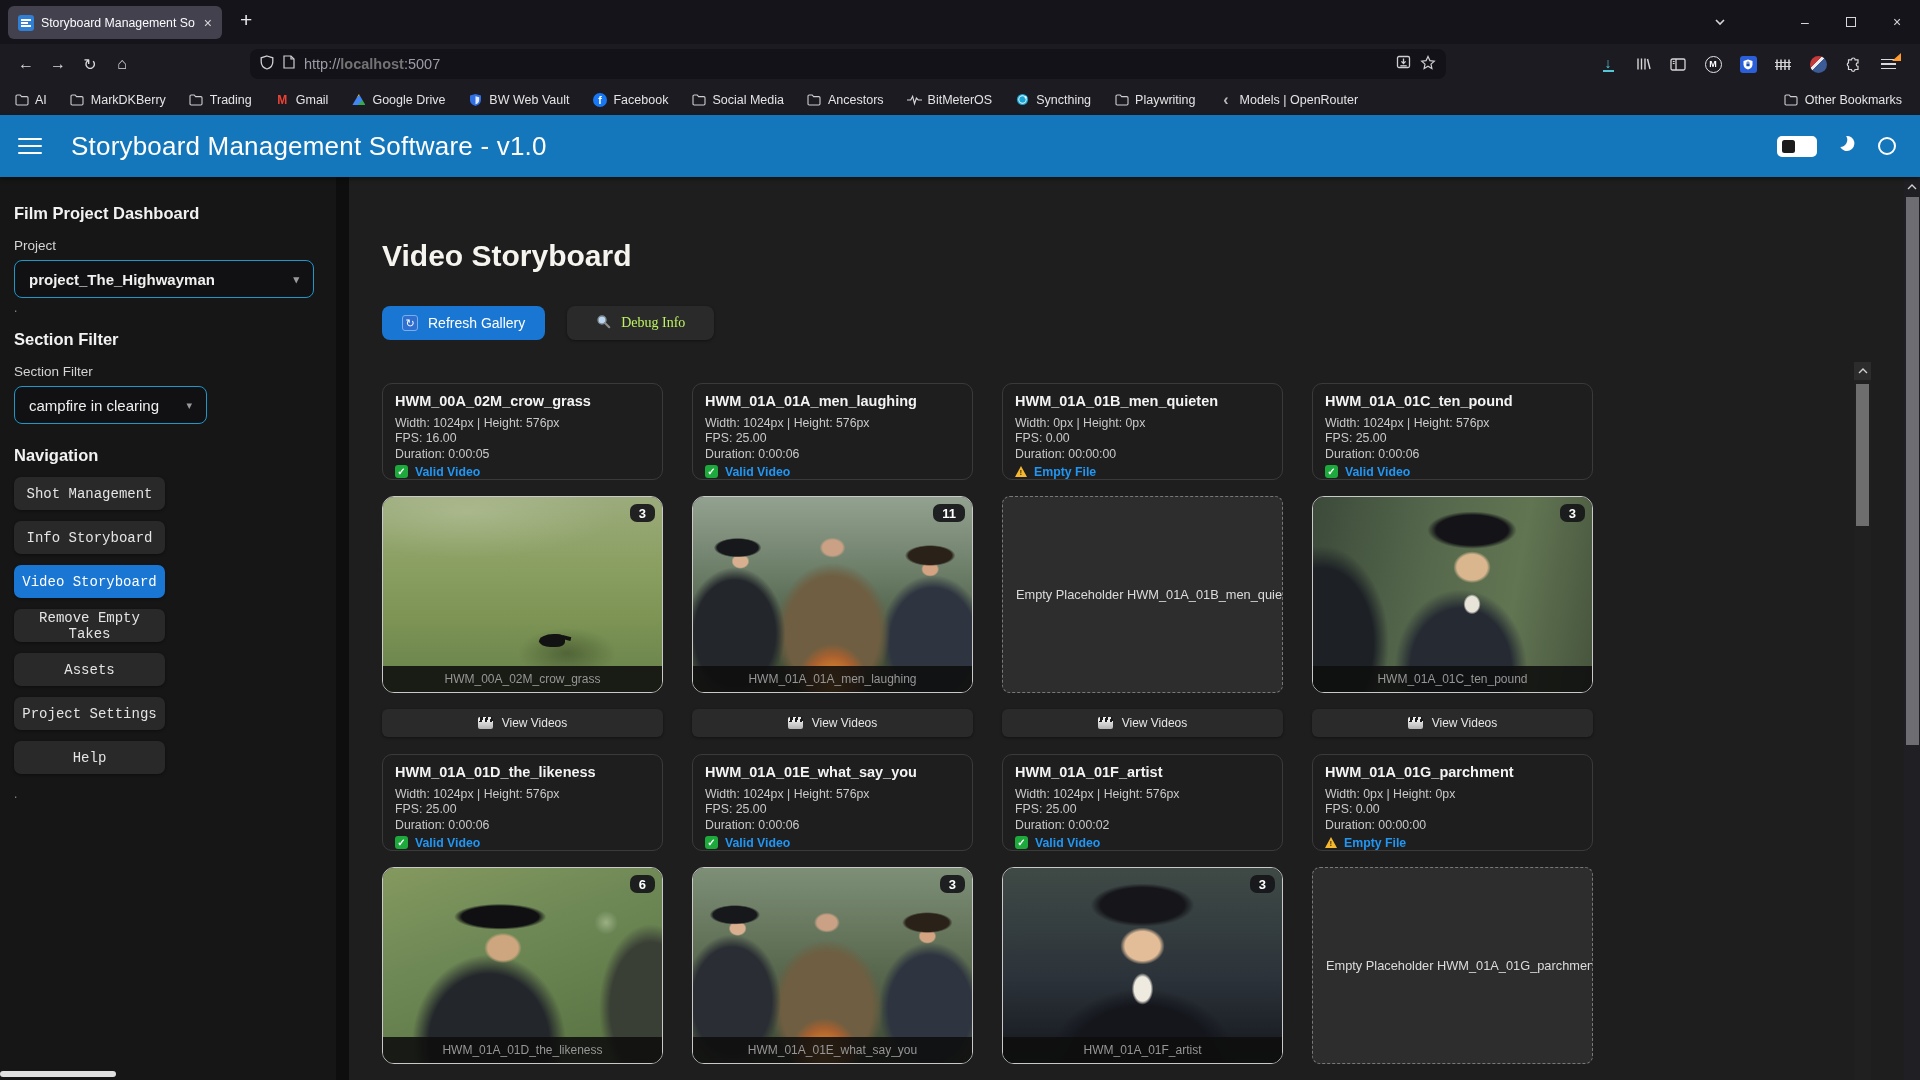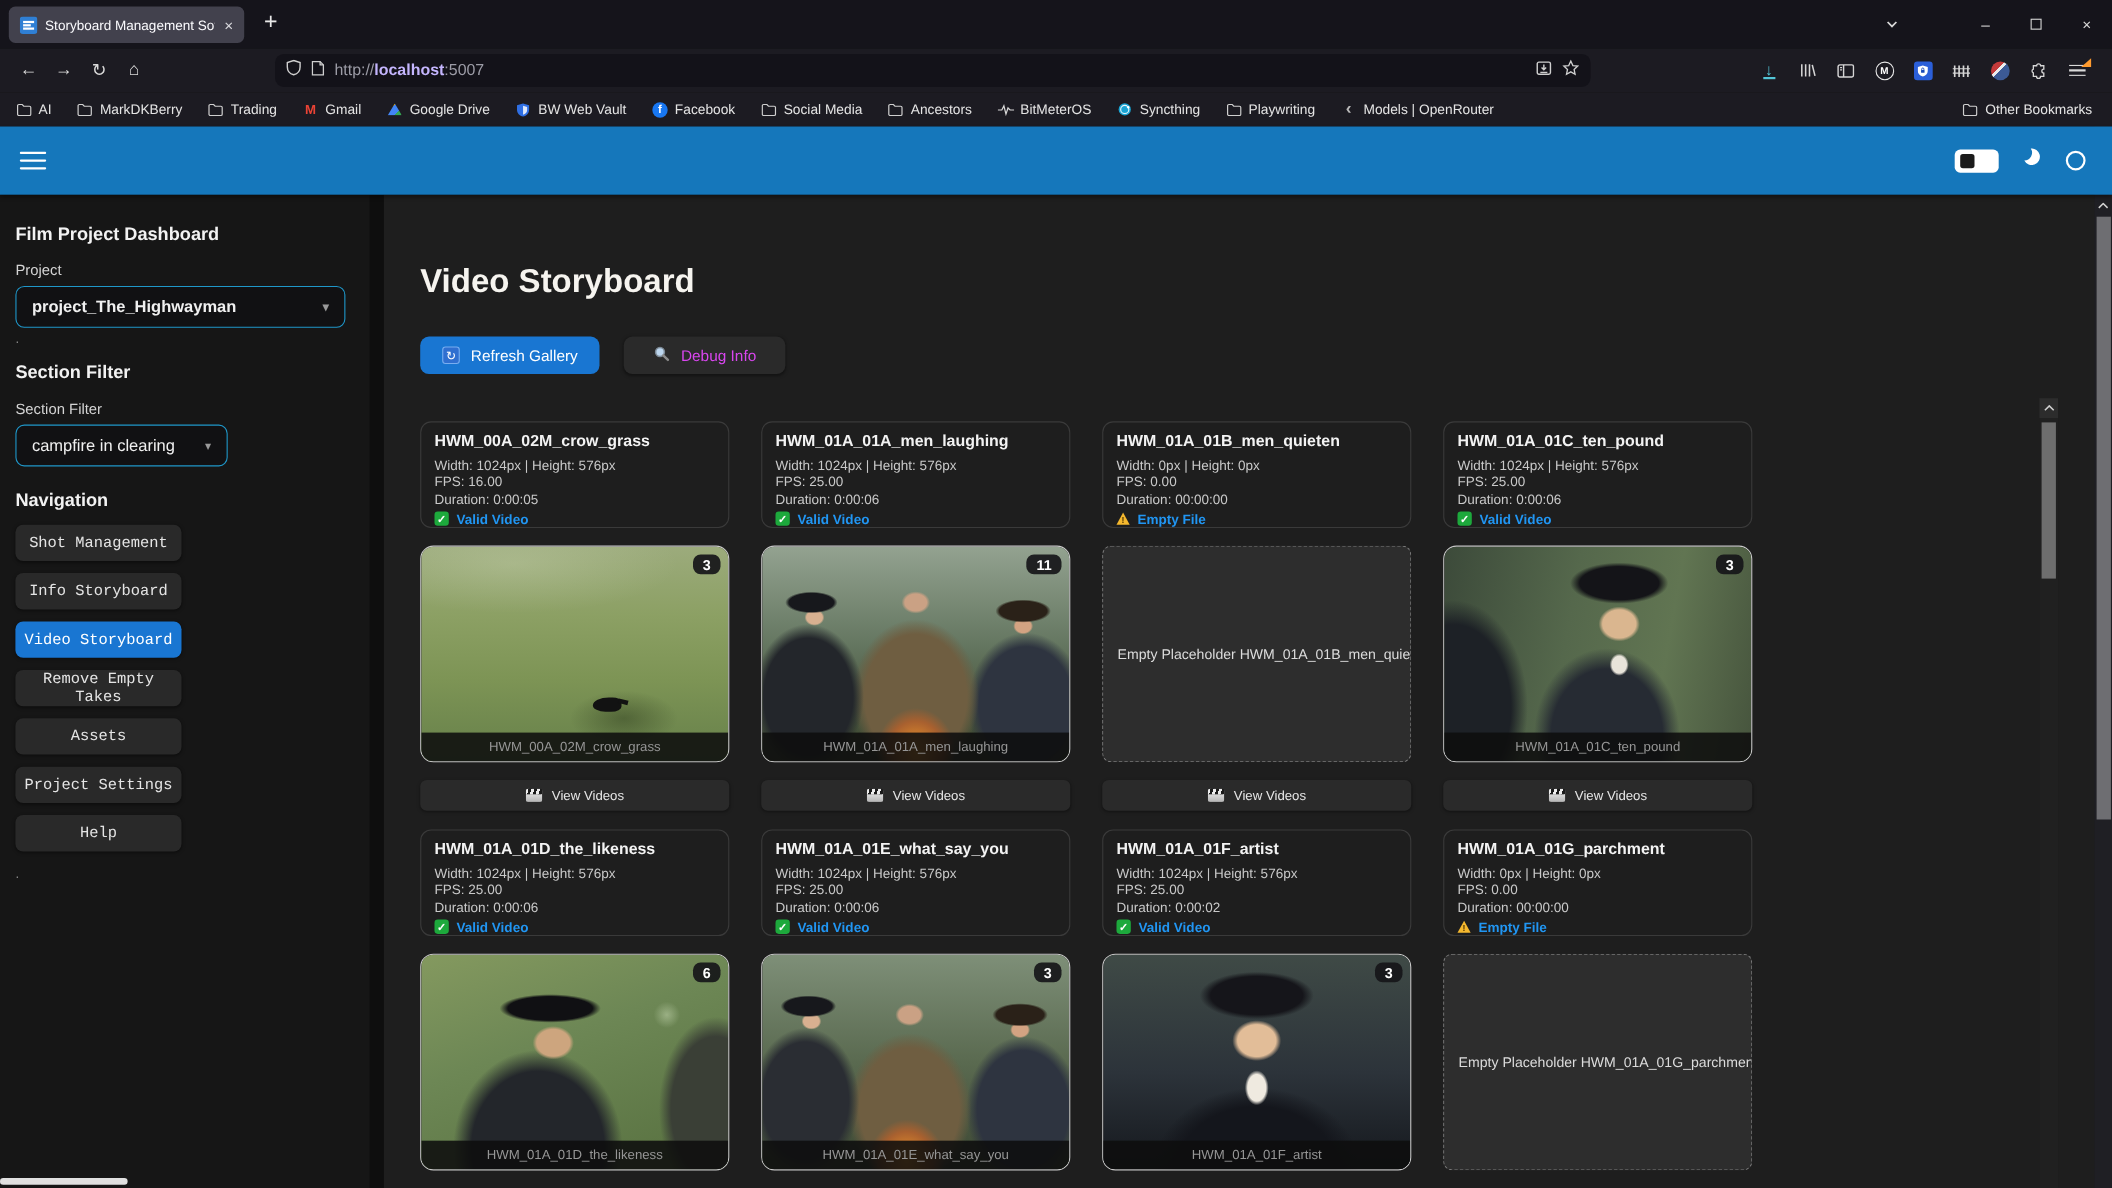--- a/index.html
+++ b/index.html
@@ -21,21 +21,21 @@
   .wc { width:46px; height:44px; display:flex; align-items:center; justify-content:center; color:#d6d6d6; font-size:14px; }
   .wc.chev { width:40px; margin-right:42px; }
   .wc .maxbox { width:10px; height:10px; border:1.2px solid #d6d6d6; display:block; }
 
   .toolbar { height:40px; background:#1c1b22; display:flex; align-items:center; padding:0 10px; }
   .t-ic { width:32px; height:30px; display:flex; align-items:center; justify-content:center;
     color:#d9d9d9; font-size:16px; flex:0 0 auto; }
   .urlbar { margin-left:112px; width:1196px; height:30px; background:#131219; border-radius:8px;
     display:flex; align-items:center; padding:0 10px; gap:9px; }
   .url-text { flex:1; font-size:14.5px; color:#9c9ca6; white-space:nowrap; overflow:hidden; }
-  .url-text b { color:#c4b5fd; font-weight:700; }
+  .url-text b { color:#737373; font-weight:700; }
   .toolbar-right { margin-left:auto; display:flex; align-items:center; gap:15px; padding-right:12px; }
   .tr-ic { display:flex; align-items:center; justify-content:center; width:20px; height:20px; position:relative; }
   .dl-icon { color:#53c6d8; font-size:14px; font-weight:700; border-bottom:2px solid #53c6d8; padding:0 2px 0; line-height:13px; }
   .m-circle { width:17px; height:17px; border:1.6px solid #e8e8e8; border-radius:50%; color:#fff;
     font-size:9px; font-weight:700; display:flex; align-items:center; justify-content:center; }
   .bw-box { width:17px; height:17px; background:#2b5fd9; border-radius:3px; display:flex; align-items:center; justify-content:center; }
   .blk-icon { width:17px; height:17px; border-radius:50%;
     background:linear-gradient(135deg,#c43a3a 0 38%,#ececec 38% 48%,#3c5a96 48% 100%); }
   .ff-menu { position:relative; width:15px; display:flex; flex-direction:column; gap:3px; }
   .ff-menu i { display:block; height:1.6px; background:#d9d9d9; }
@@ -82,21 +82,21 @@
     border-radius:7px; color:#e4e4e4; font-size:14px; font-family:inherit; text-align:center;
     box-shadow:0 1px 3px rgba(0,0,0,.4); }
   .nav-btn.active { background:var(--accent-blue,#1976d2); color:#fff; }
 
   .content { flex:1; background:#1e1e1e; padding:62px 0 0 33px; position:relative; overflow:hidden; }
   .page-title { font-size:30px; font-weight:700; color:#f6f4ef; }
   .actions { display:flex; gap:22px; margin-top:33px; }
   .act-btn { height:34px; padding:0 20px; border:none; border-radius:8px; font-size:14px; font-family:inherit;
     display:flex; align-items:center; gap:10px; min-width:147px; justify-content:center; }
   .btn-refresh { background:var(--accent-blue,#1976d2); color:#fff; }
-  .btn-debug { background:#2a2a2a; color:#d946ef; box-shadow:0 1px 3px rgba(0,0,0,.4); }
+  .btn-debug { background:#2a2a2a; color:#bef264; box-shadow:0 1px 3px rgba(0,0,0,.4);font-family:Liberation Serif, serif; }
   .refresh-ic { width:16px; height:16px; border-radius:3px; background:#2f6fd0; border:1px solid #79aef0;
     color:#fff; font-size:11px; display:flex; align-items:center; justify-content:center; }
 
   .gallery { margin-top:43px; display:grid; grid-template-columns:repeat(4,281px); column-gap:29px; row-gap:17px; }
   .card { width:281px; }
   .card-info { border:1px solid #3a3a3a; border-radius:10px; padding:9px 12px 8px; height:97px; margin-bottom:16px; }
   .card-title { font-size:14.5px; font-weight:700; color:#f3f3f3; white-space:nowrap; overflow:hidden; margin-bottom:7px; }
   .card-meta { font-size:12.3px; color:#c9c9c9; line-height:15.3px; }
   .card-status { display:flex; align-items:center; gap:7px; margin-top:3px; font-size:12.3px; font-weight:700;
     color:var(--status-blue,#2196f3); }
@@ -418,20 +418,21 @@
       <span class="bk-label">Other Bookmarks</span>
     </div>
   </div>
 
   <div class="app-header">
     <span class="burger">
         <i></i>
         <i></i>
         <i></i>
       </span>
+    <span class="app-title">Storyboard Management Software - v1.0</span>
     <div class="header-right">
       <span class="toggle">
           <span class="knob"></span>
         </span>
       <span>
         <svg width="19" height="19" viewBox="0 0 24 24">
             <path d="M15.5 3a9.5 9.5 0 1 0 5.8 14.6A9 9 0 0 1 15.5 3Z" fill="#fff" transform="rotate(230 12 12)"></path>
           </svg>
       </span>
       <span class="ring"></span>

